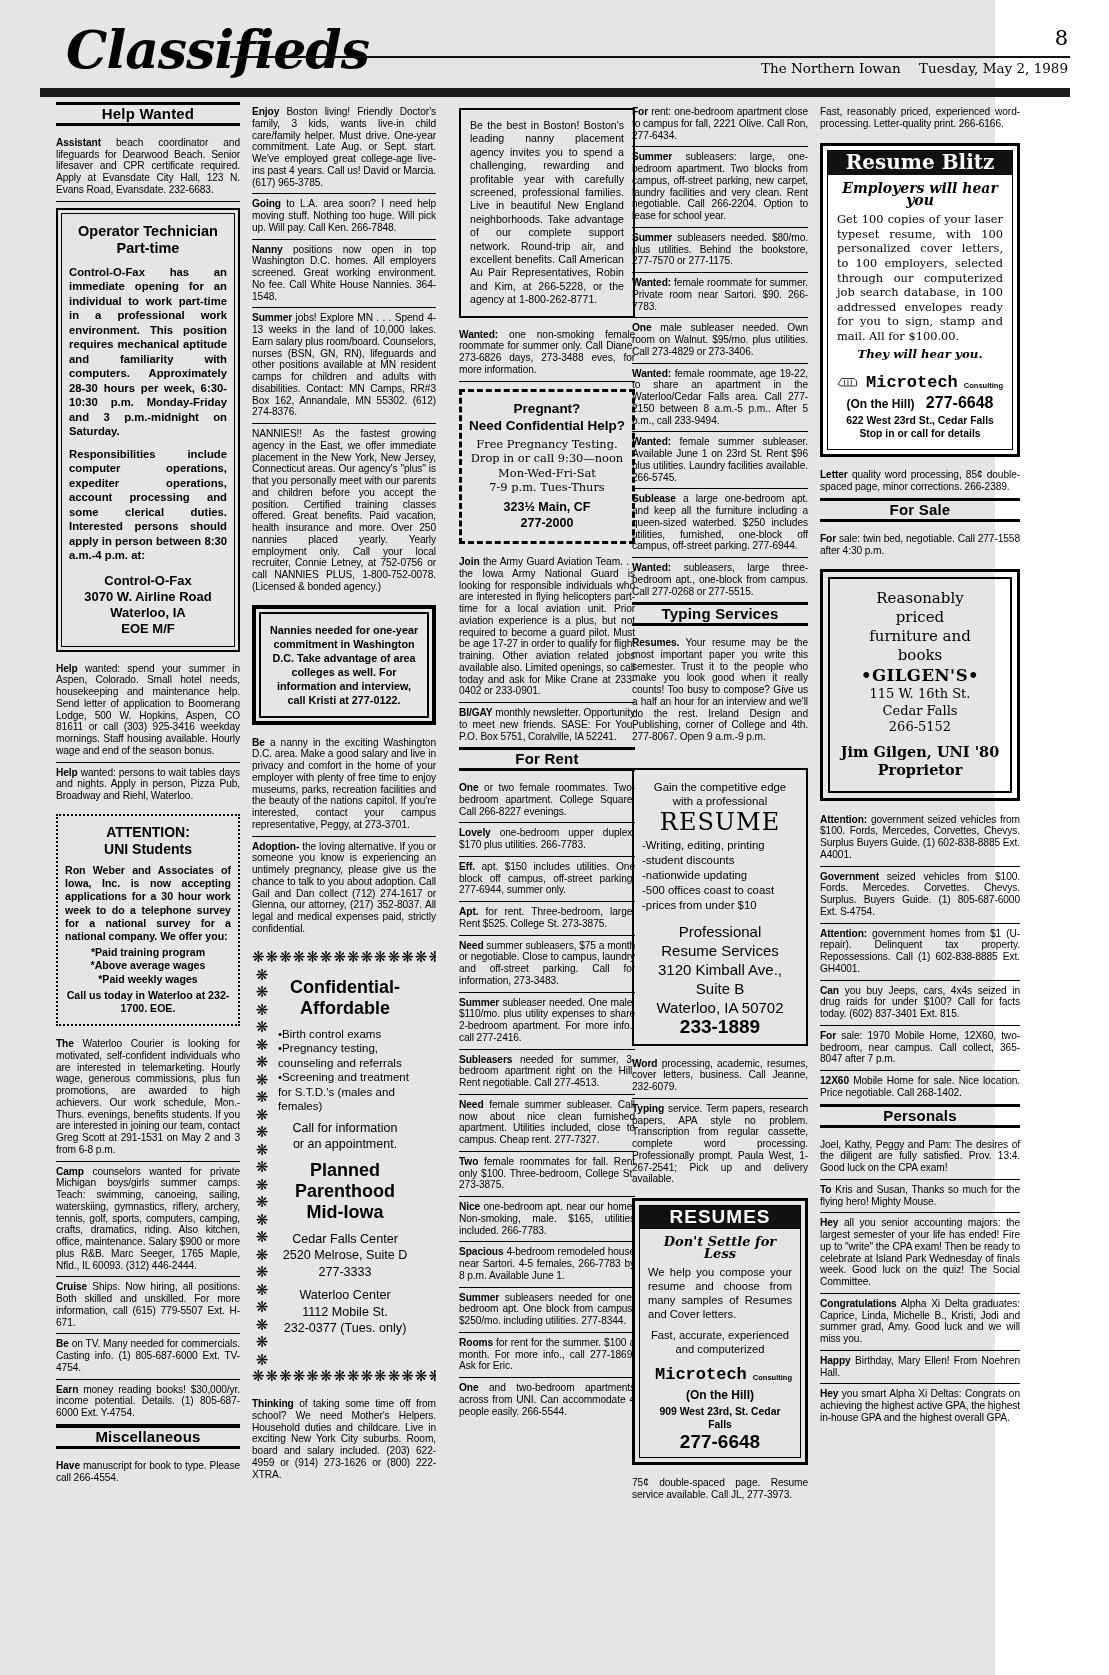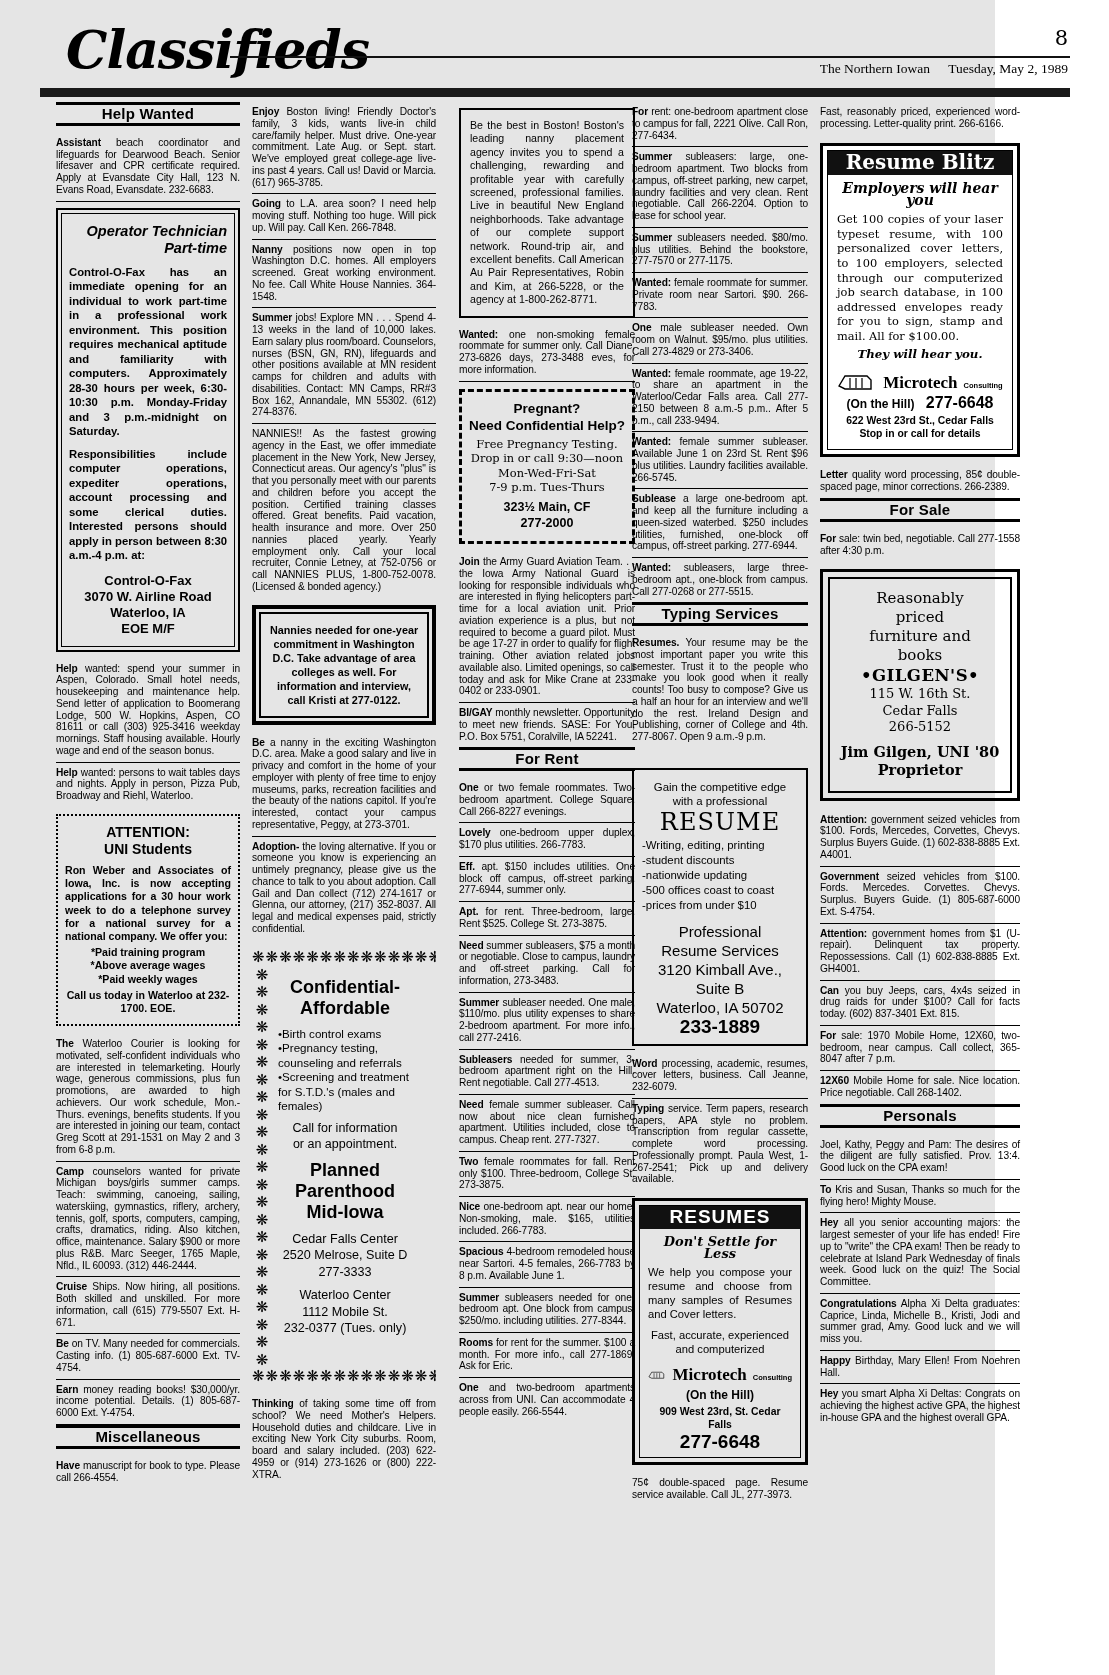--- a/index.html
+++ b/index.html
@@ -28,21 +28,21 @@
     position:absolute; left:190px; top:38px; right:0; height:2px; background:#111;
   }
   .mast-pageno {
     position:absolute; right:2px; top:8px;
     font-family:"DejaVu Serif", serif; font-size:21px; font-weight:normal;
   }
   .mast-sub {
     position:absolute; right:2px; top:42px;
     font-family:"DejaVu Serif", serif; font-size:13.5px;
   }
-  .mast-sub span { margin-left:14px;font-family:Liberation Serif, serif; }
+  .mast-sub span { margin-left:14px; }
   .mast-bar {
     position:absolute; left:40px; top:88px; width:1030px; height:9px;
     background:#1a1a1a;
   }
   
   .cols {
     position:absolute; left:40px; top:102px; width:1032px; height:1560px;
   }
   .col {
     position:absolute; top:0; width:186px; height:1560px;
@@ -83,22 +83,22 @@
     border:2px solid #000;
     padding:3px;
     margin:6px 0 7px 0;
   }
   .boxad .inner {
     border:1px solid #000;
     padding:7px 7px 9px 7px;
   }
   .boxad.plain .inner { border:none; padding:6px; }
   .boxad h4 {
-    margin:2px 0 8px 0; text-align:right;
-    font-size:14.5px; font-weight:bold; line-height:17px;font-style:italic;
+    margin:2px 0 8px 0; text-align:center;
+    font-size:14.5px; font-weight:bold; line-height:17px;
   }
   .boxad p {
     margin:0 0 8px 0; font-size:11.3px; line-height:14.5px;
     font-weight:bold; text-align:justify;
   }
   .boxad .addr {
     text-align:center; font-weight:bold; font-size:13px; line-height:16px;
     margin-top:10px;
   }
   
@@ -152,21 +152,21 @@
     background:#111; color:#fff; text-align:center;
     font-family:"DejaVu Serif", serif; font-weight:bold; font-size:20px;
     padding:6px 0 7px 0;
   }
   .blitz .body { padding:8px 9px 9px 9px; font-family:"DejaVu Serif", serif; }
   .blitz .hl { text-align:center; font-style:italic; font-weight:bold; font-size:14px; margin-bottom:5px;}
   .blitz .cp { font-size:11.4px; line-height:14.6px; text-align:justify; margin:0;}
   .blitz .tw { text-align:center; font-style:italic; font-weight:bold; font-size:11.8px; margin:5px 0 10px 0;}
   .mt-row { display:flex; align-items:center; justify-content:center; gap:6px; margin-bottom:3px;}
   .mt-logo { width:40px; height:24px; }
-  .mt-name { font-family:Liberation Serif, serif; font-weight:bold; font-size:17px;}
+  .mt-name { font-family:Liberation Mono, monospace; font-weight:bold; font-size:17px;}
   .mt-sub  { font-family:"Liberation Sans", sans-serif; font-weight:bold; font-size:7.5px; align-self:flex-end; padding-bottom:3px;}
   .mt-line2 { text-align:center; font-family:"Liberation Sans", sans-serif; font-weight:bold; font-size:12px; margin-bottom:3px;}
   .mt-line2 .ph { font-size:16px; margin-left:8px;}
   .mt-addr { text-align:center; font-family:"Liberation Sans", sans-serif; font-weight:bold; font-size:10.4px; line-height:13px;}
   
   .gilgen { border:3px solid #000; margin:8px 0 9px 0; padding:5px; }
   .gil-in { border:2px solid #000; padding:10px 6px 12px 6px; text-align:center;
             font-family:"DejaVu Serif", serif; }
   .gil-in .l1 { font-size:15px; line-height:19px; }
   .gil-in .l2 { font-size:16.5px; font-weight:bold; margin:5px 0 4px 0; letter-spacing:.5px;}

